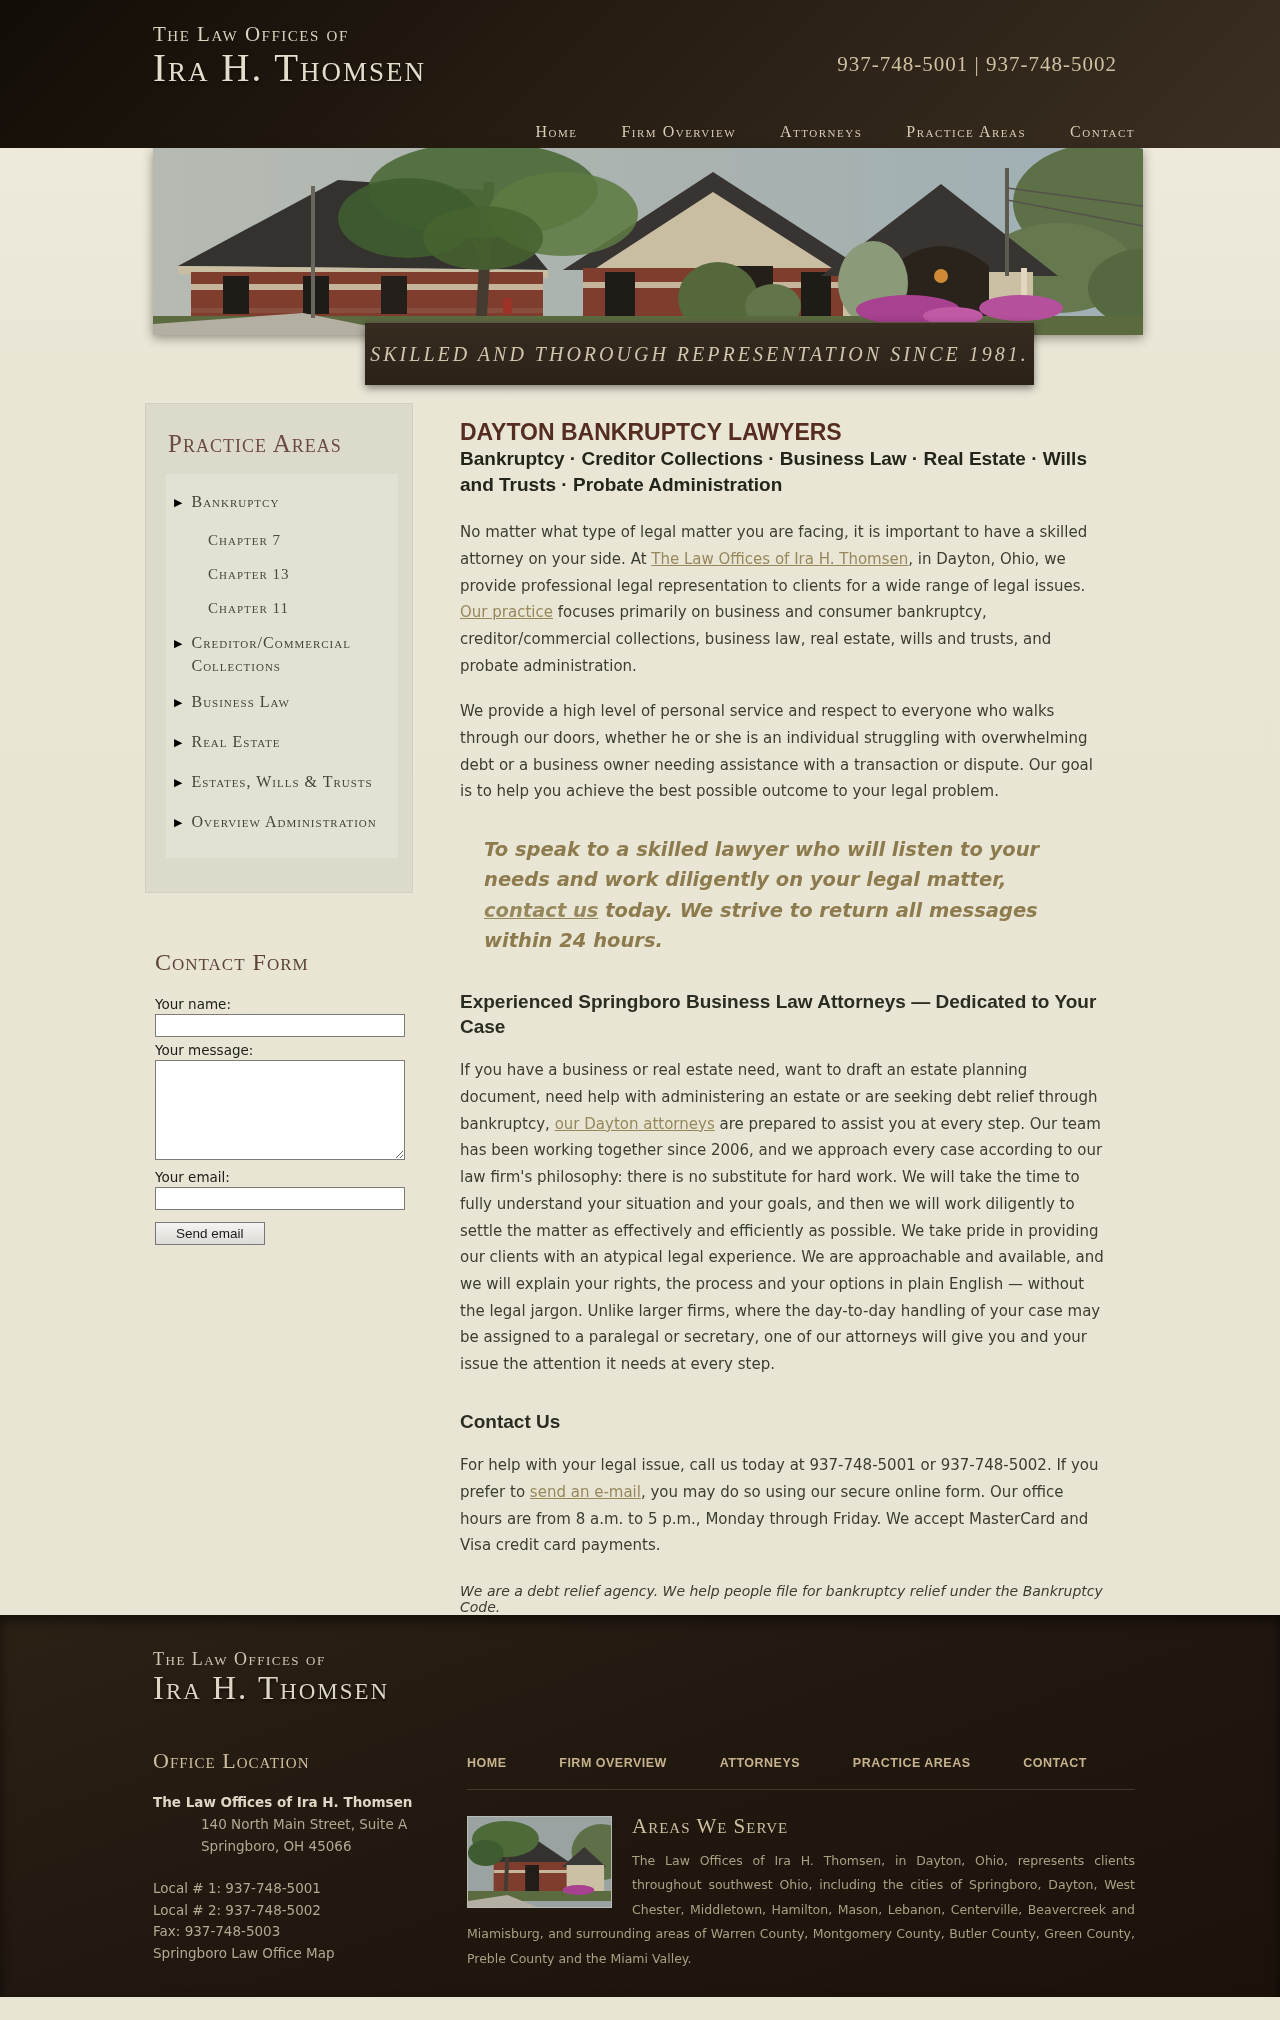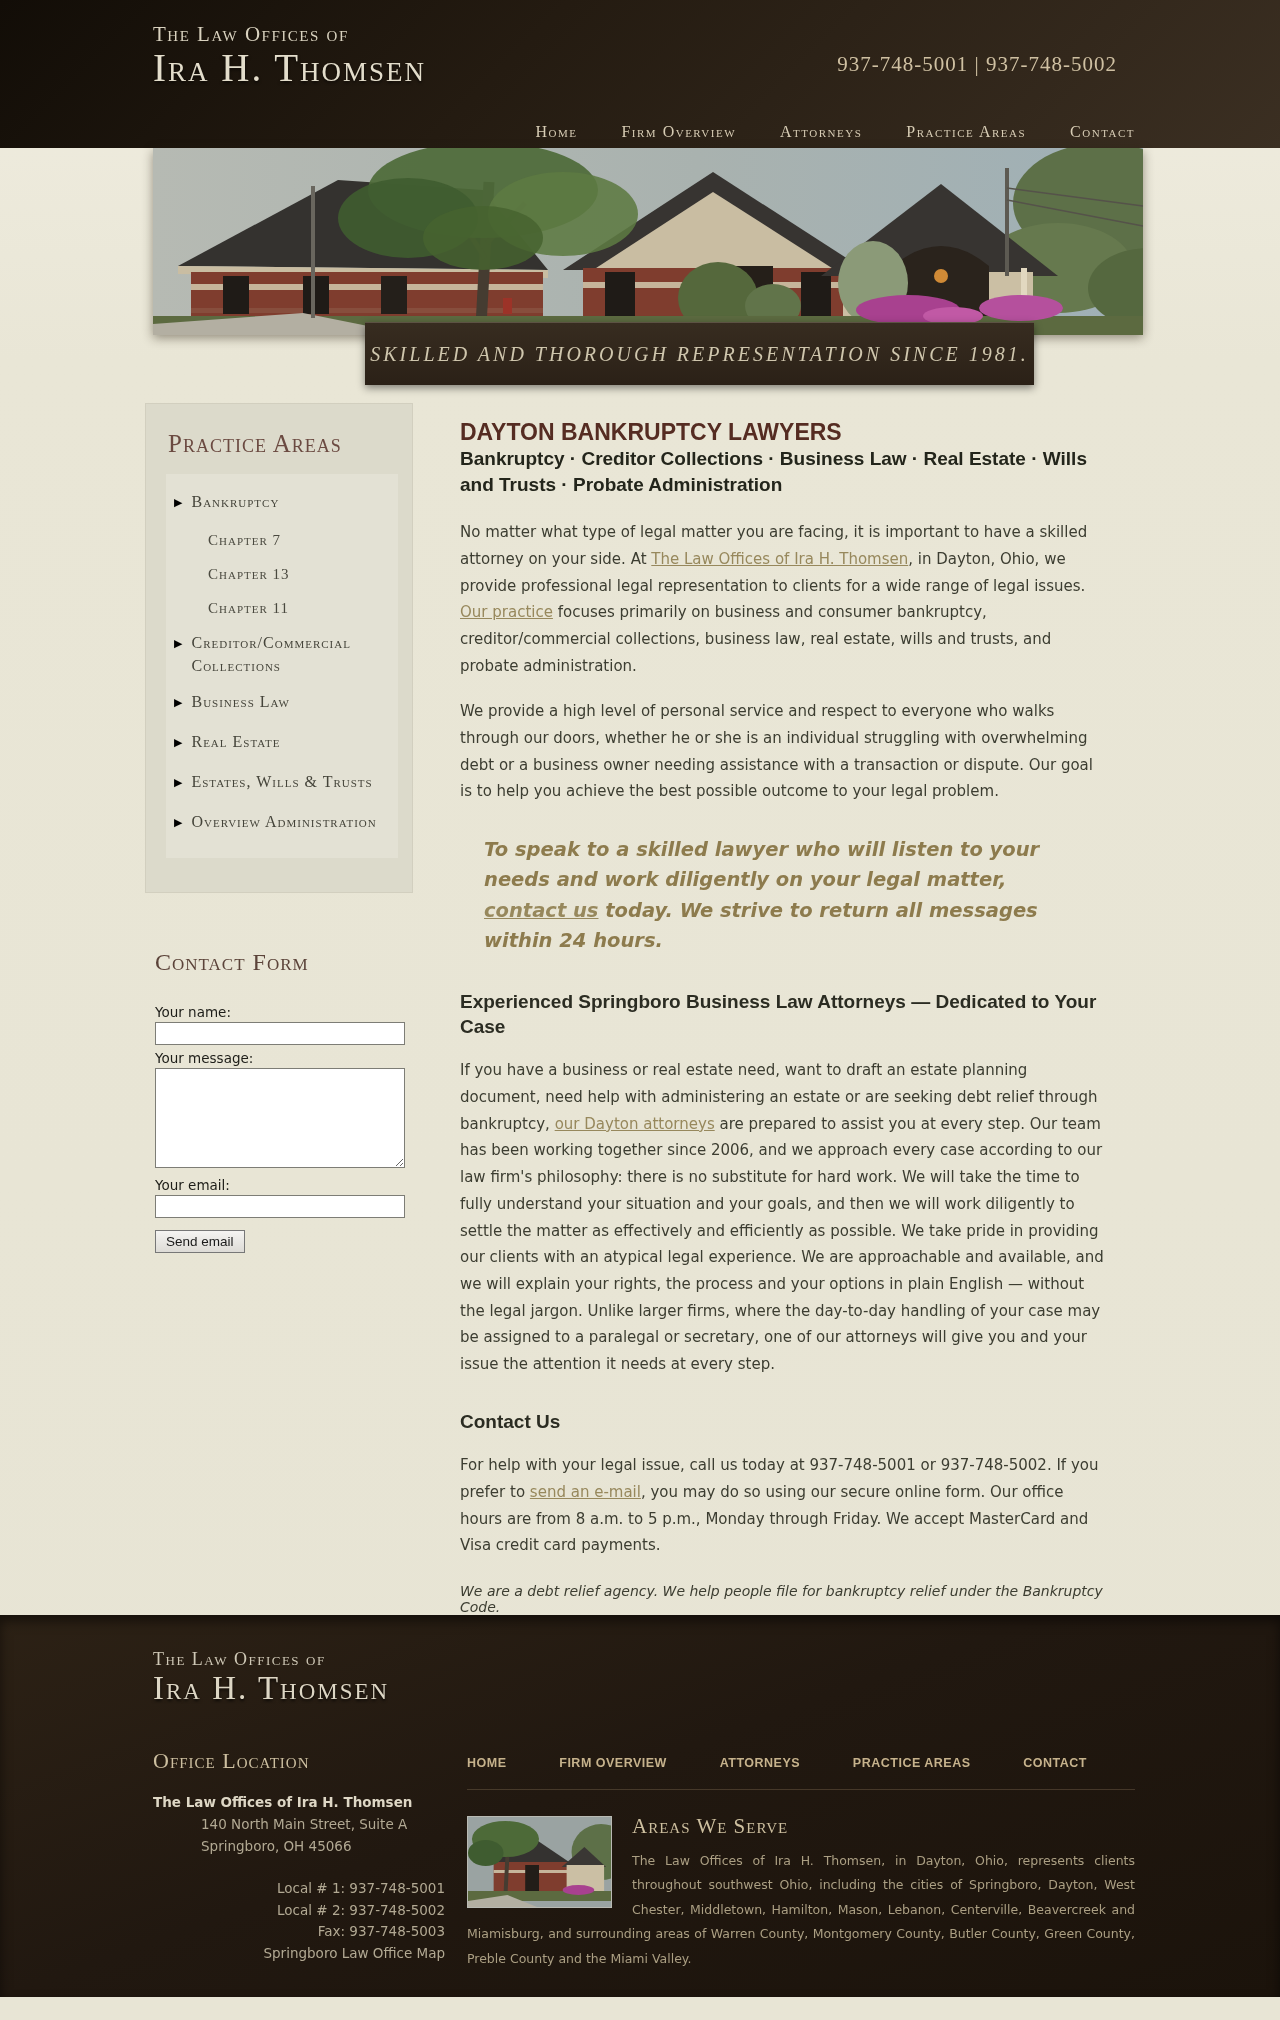--- a/index.html
+++ b/index.html
@@ -68,33 +68,33 @@
     font-family:"Liberation Serif", serif; font-variant:small-caps; font-size:16px;
     letter-spacing:1px; color:#45443a; text-decoration:none; line-height:1.45;
     padding:6px 0;
   }
   .pa-sub { list-style:none; padding-left:34px; }
   .pa-sub .pa-label { font-size:15px; color:#4a493f; }
 
   .contact-form { margin:56px 0 0 10px; width:258px; }
   .cf-title {
     font-family:"Liberation Serif", serif; font-variant:small-caps; font-weight:normal;
-    font-size:24px; letter-spacing:1px; color:#5b4339; margin-bottom:28px;
+    font-size:24px; letter-spacing:1px; color:#5b4339; margin-bottom:20px;
   }
   .cf-field label { display:block; font-size:13.5px; color:#1d1d18; margin:5px 0 2px; }
   .cf-field input {
     width:250px; height:23px; border:1px solid #7d7d76; background:#fff; padding:2px 4px;
     font-size:13px;
   }
   .cf-field textarea {
     width:250px; height:100px; border:1px solid #7d7d76; background:#fff; padding:3px 4px;
     font-size:13px; font-family:"DejaVu Sans", sans-serif;
   }
   .cf-submit {
-    margin-top:12px; font-size:13.5px; padding:3px 10px; color:#1a1a1a;
+    margin-top:12px; font-size:13.5px; padding:3px 20px; color:#1a1a1a;
     background:linear-gradient(to bottom,#f5f4f2,#dddbd6); border:1px solid #777; cursor:pointer;
   }
 
   .main-col { margin-left:47px; width:648px; padding-top:16px; }
   .h1 { font-family:"Liberation Sans", sans-serif; font-size:23px; font-weight:bold; color:#552c22; }
   .subhead { font-family:"Liberation Sans", sans-serif; font-size:19px; font-weight:bold; color:#23251b; line-height:1.35; margin-bottom:22px; }
   .para { font-size:15px; line-height:1.78; color:#3c3d31; margin-bottom:19px; }
   .para a, .callout a { color:#97885c; text-decoration:underline; cursor:pointer; }
   .callout {
     margin:30px 14px 34px 24px; font-size:19.5px; font-weight:bold; font-style:italic;
@@ -113,21 +113,21 @@
   .f-logo .l1 { font-size:18px; letter-spacing:1.5px; color:#cfc8b6; }
   .f-logo .l2 { font-size:33px; letter-spacing:2px; line-height:1.15; text-shadow:0 2px 3px rgba(0,0,0,.7); }
   .f-cols { display:flex; margin-top:40px; }
   .f-left { width:300px; flex:0 0 300px; padding-left:8px; }
   .f-heading {
     font-family:"Liberation Serif", serif; font-variant:small-caps; font-weight:normal;
     font-size:22px; letter-spacing:1px; color:#cdbfa0; margin-bottom:20px;
   }
   .f-firm { font-size:13.5px; font-weight:bold; color:#ded7c5; margin-bottom:4px; }
   .f-addr { font-size:13.5px; line-height:1.6; color:#b2a993;margin-left:48px; }
-  .f-phones { font-size:13.5px; line-height:1.6; color:#b2a993; margin-top:21px;text-align:right; }
+  .f-phones { font-size:13.5px; line-height:1.6; color:#b2a993; margin-top:21px; }
   .f-map-link { color:#b2a993; cursor:pointer; }
   .f-right { flex:1; padding-left:22px; }
   .f-nav { display:flex; list-style:none; width:620px; justify-content:space-between; margin-top:4px; }
   .f-nav li a {
     font-family:"Liberation Sans", sans-serif; font-size:12.5px; font-weight:bold;
     letter-spacing:.5px; text-transform:uppercase; color:#c6b28c; text-decoration:none; cursor:pointer;
   }
   .f-divider { border:none; border-top:1px solid rgba(170,145,110,.28); margin:18px 0 24px; }
   .areas-block { overflow:visible; }
   .areas-thumb {

